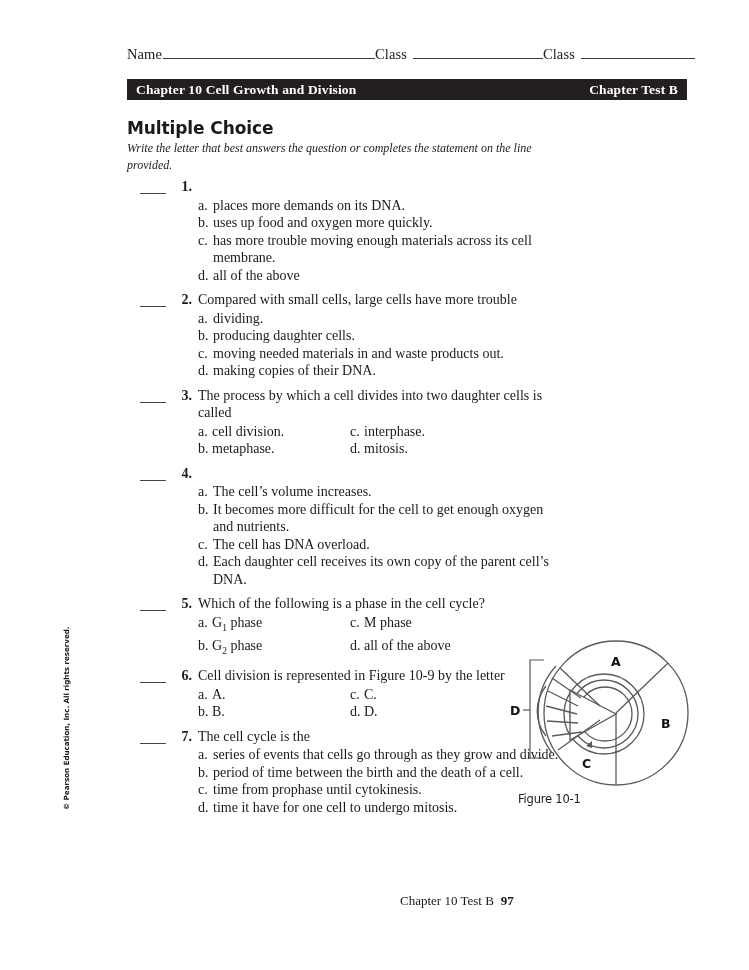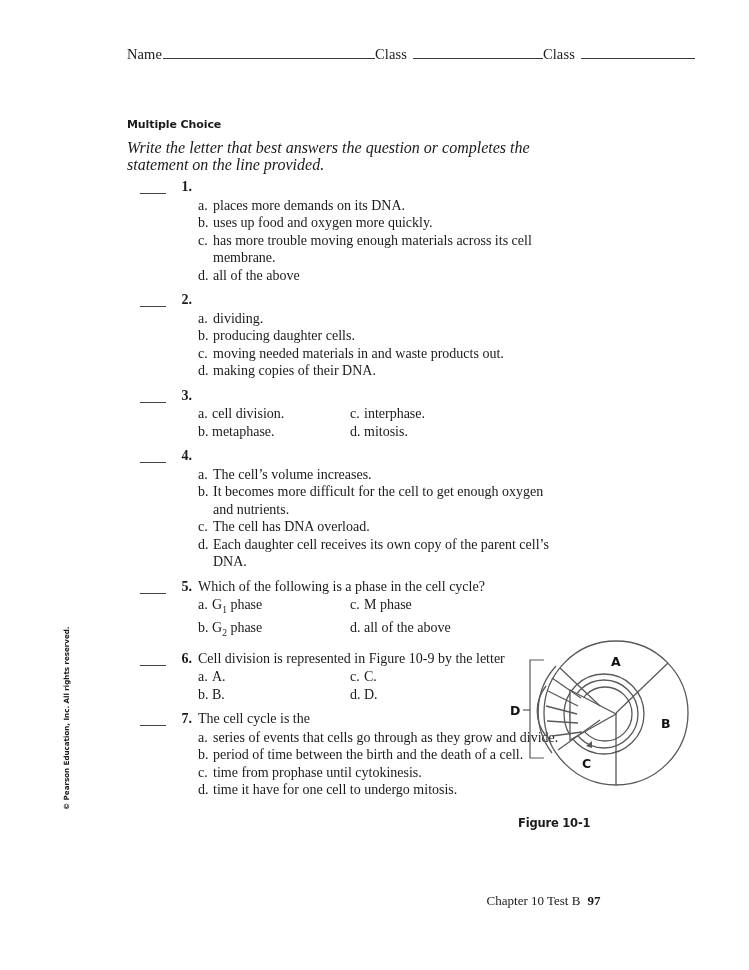--- a/index.html
+++ b/index.html
@@ -67,31 +67,31 @@
     letter-spacing: .15px;
   }
 
   
   .section-title {
     position: absolute;
     left: 127px;
     top: 118px;
     font-family: "DejaVu Sans", sans-serif;
     font-weight: bold;
-    font-size: 11px;
+    font-size: 17px;
     letter-spacing: -.1px;
     text-align: right;
   }
   .directions {
     position: absolute;
     left: 127px;
     top: 140px;
     width: 432px;
     font-style: italic;
-    font-size: 16px;
+    font-size: 12px;
     line-height: 16.5px;
   }
 
   
   .qcol {
     position: absolute;
     left: 140px;
     top: 178px;
     width: 420px;
   }
@@ -164,24 +164,23 @@
     left: 508px;
     top: 628px;
     width: 200px;
     height: 190px;
   }
   .figure-caption {
     position: absolute;
     left: 518px;
     top: 792px;
     font-family: "DejaVu Sans", sans-serif;
-    font-weight: bold;
+    font-weight: normal;
     font-size: 11.5px;
     letter-spacing: -.2px;
-    margin-top: 24px;
   }
 
   
   .copyright {
     position: absolute;
     left: 54px;
     top: 620px;
     width: 200px;
     transform: rotate(-90deg);
     transform-origin: 0 0;
@@ -193,21 +192,21 @@
     color: #1a1a1a;
     transform: rotate(-90deg) translate(-190px, 8px);
   }
 
   
   .footer {
     position: absolute;
     left: 400px;
     top: 893px;
     width: 287px;
-    text-align: center;
+    text-align: left;
     font-size: 13px;
   }
   .footer .pg {
     font-weight: bold;
     margin-left: 7px;
   }
 </style>
 </head>
 <body>
 
@@ -223,20 +222,24 @@
       <span class="lbl">Class</span>
       <span class="rule rule-class"></span>
     </span>
     <span class="gap-date"></span>
     <span class="fld">
       <span class="lbl">Class</span>
       <span class="rule rule-date"></span>
     </span>
   </div>
 
+  <div class="banner">
+    <span>Chapter 10 Cell Growth and Division</span>
+    <span>Chapter Test B</span>
+  </div>
 
   <div class="section-title">Multiple Choice</div>
   <div class="directions">Write the letter that best answers the question or completes the statement on the line provided.</div>
 
   <div class="qcol" id="questions">
       <div class="q">
         <div class="qhead">
           <span class="blank"></span>
           <span class="qnum">1.</span>
         </div>
@@ -256,20 +259,21 @@
           <div class="opt">
             <span class="oltr">d.</span>
             <span class="otxt">all of the above</span>
           </div>
         </div>
       </div>
       <div class="q">
         <div class="qhead">
           <span class="blank"></span>
           <span class="qnum">2.</span>
+          <span class="qtext">Compared with small cells, large cells have more trouble</span>
         </div>
         <div class="opts">
           <div class="opt">
             <span class="oltr">a.</span>
             <span class="otxt">dividing.</span>
           </div>
           <div class="opt">
             <span class="oltr">b.</span>
             <span class="otxt">producing daughter cells.</span>
           </div>
@@ -280,20 +284,21 @@
           <div class="opt">
             <span class="oltr">d.</span>
             <span class="otxt">making copies of their DNA.</span>
           </div>
         </div>
       </div>
       <div class="q">
         <div class="qhead">
           <span class="blank"></span>
           <span class="qnum">3.</span>
+          <span class="qtext">The process by which a cell divides into two daughter cells is called</span>
         </div>
         <div class="opts two">
           <div class="optrow">
             <div class="cell left">
               <span class="oltr">a.</span>
               <span class="otxt">cell division.</span>
             </div>
             <div class="cell right">
               <span class="oltr">c.</span>
               <span class="otxt">interphase.</span>

